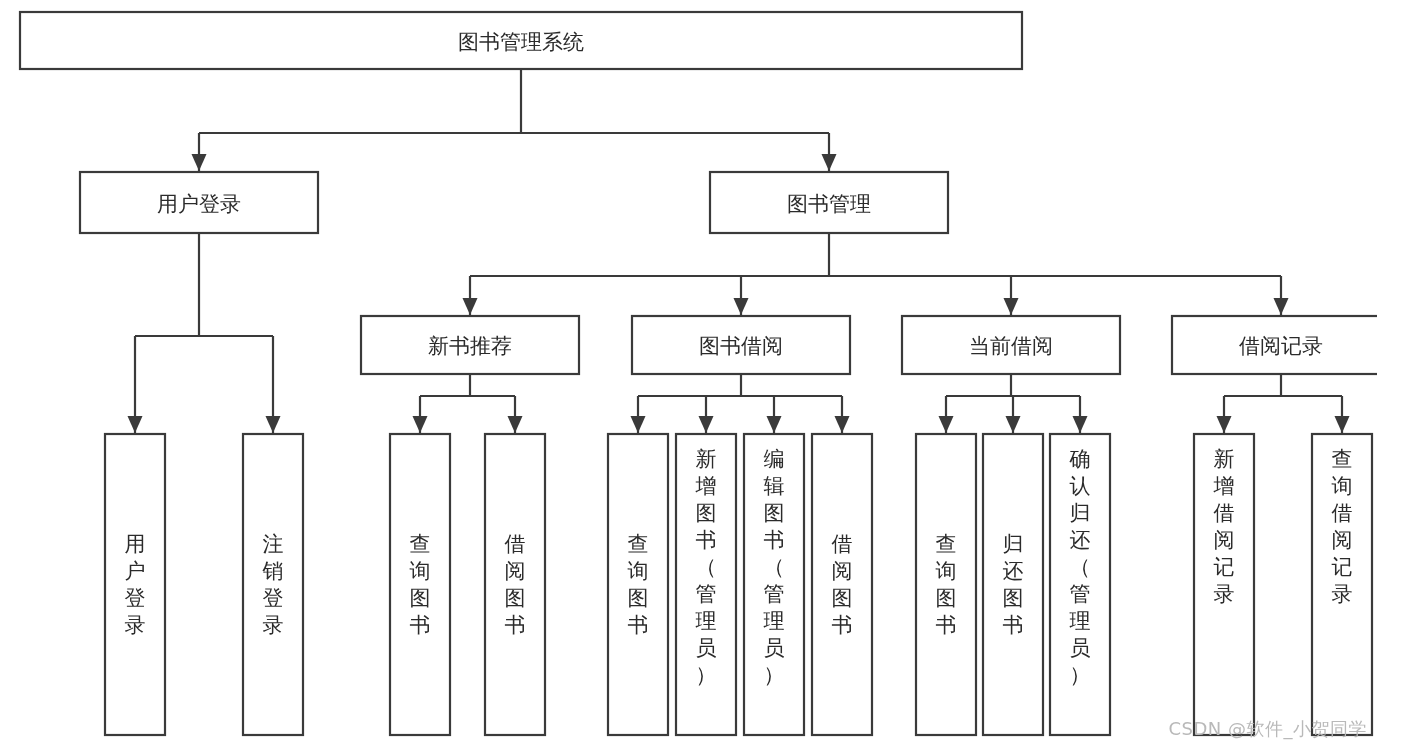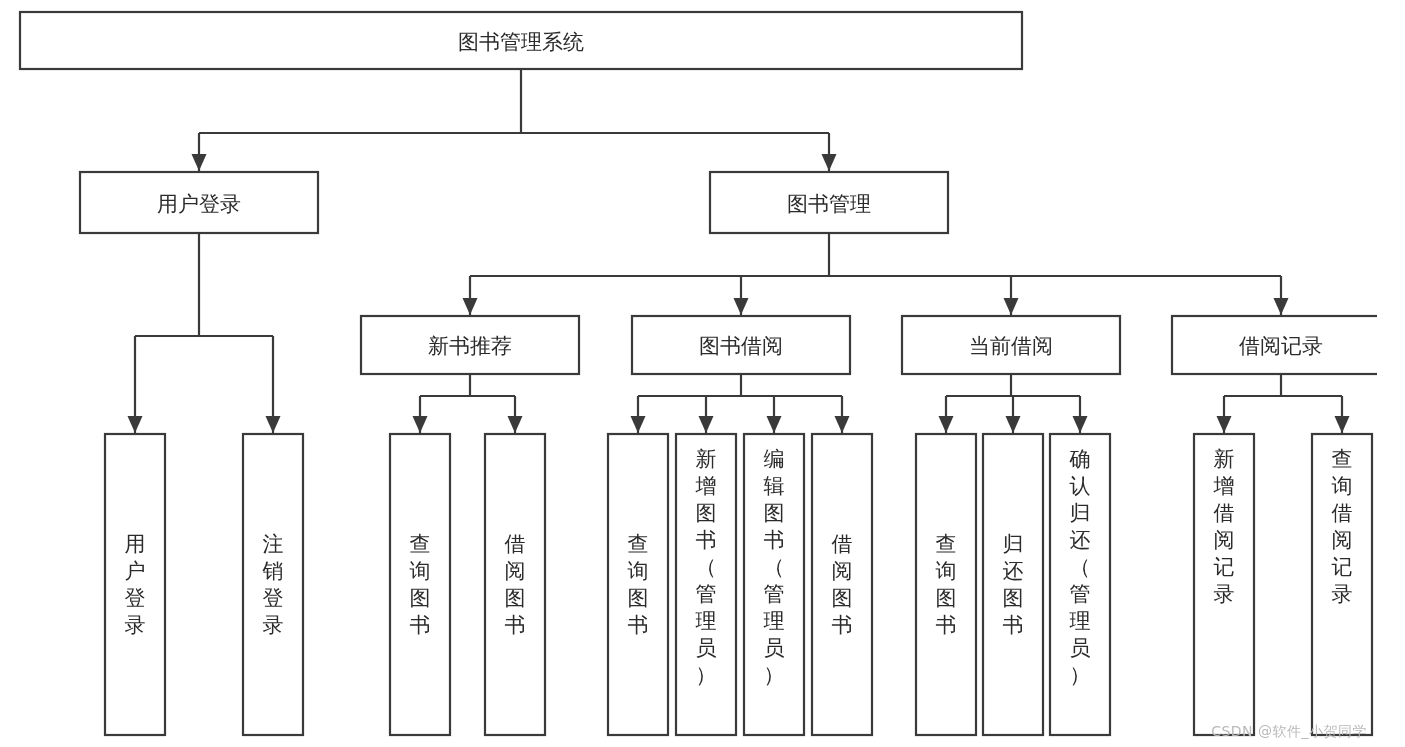--- a/index.html
+++ b/index.html
@@ -50,21 +50,21 @@
     font-family: "DejaVu Sans", "Liberation Sans", sans-serif;
     font-size: 21px;
     fill: #2b2b2b;
     text-anchor: middle;
   }
   .watermark {
     position: absolute;
     right: 10px;
     bottom: 6px;
     font-family: "DejaVu Sans", "Liberation Sans", sans-serif;
-    font-size: 14px;
+    font-size: 18px;
     color: #b9b9b9;
     letter-spacing: 0.5px;
     white-space: nowrap;
     user-select: none;
   }
 </style>
 </head>
 <body>
 
 <div id="diagram-root">

